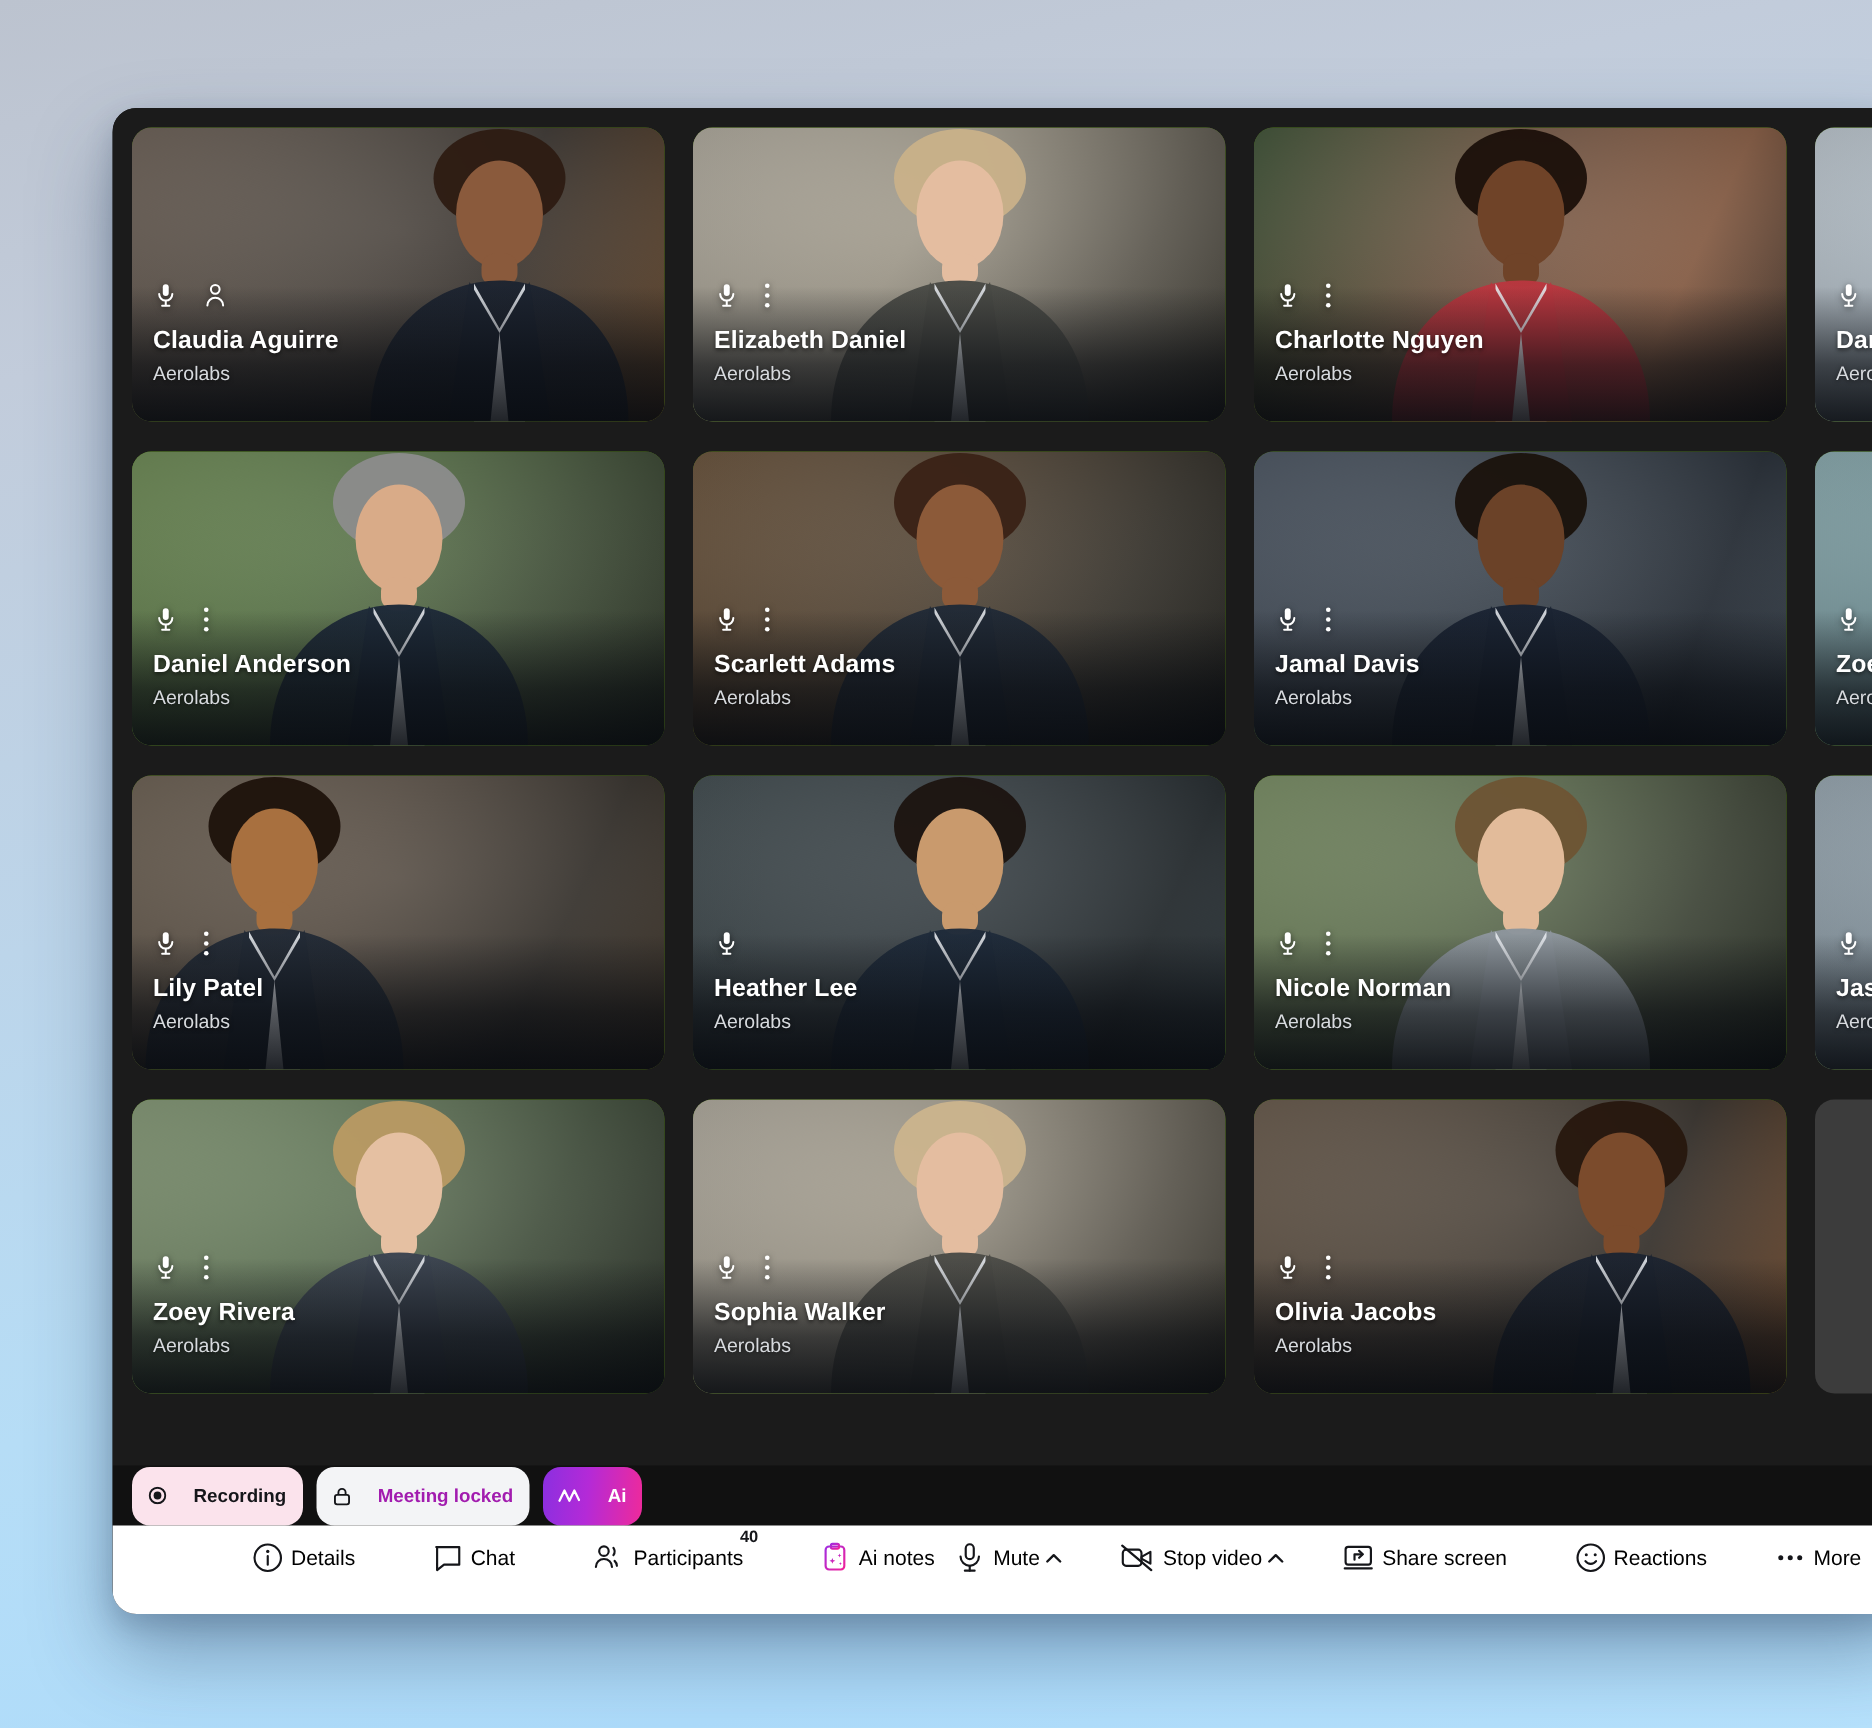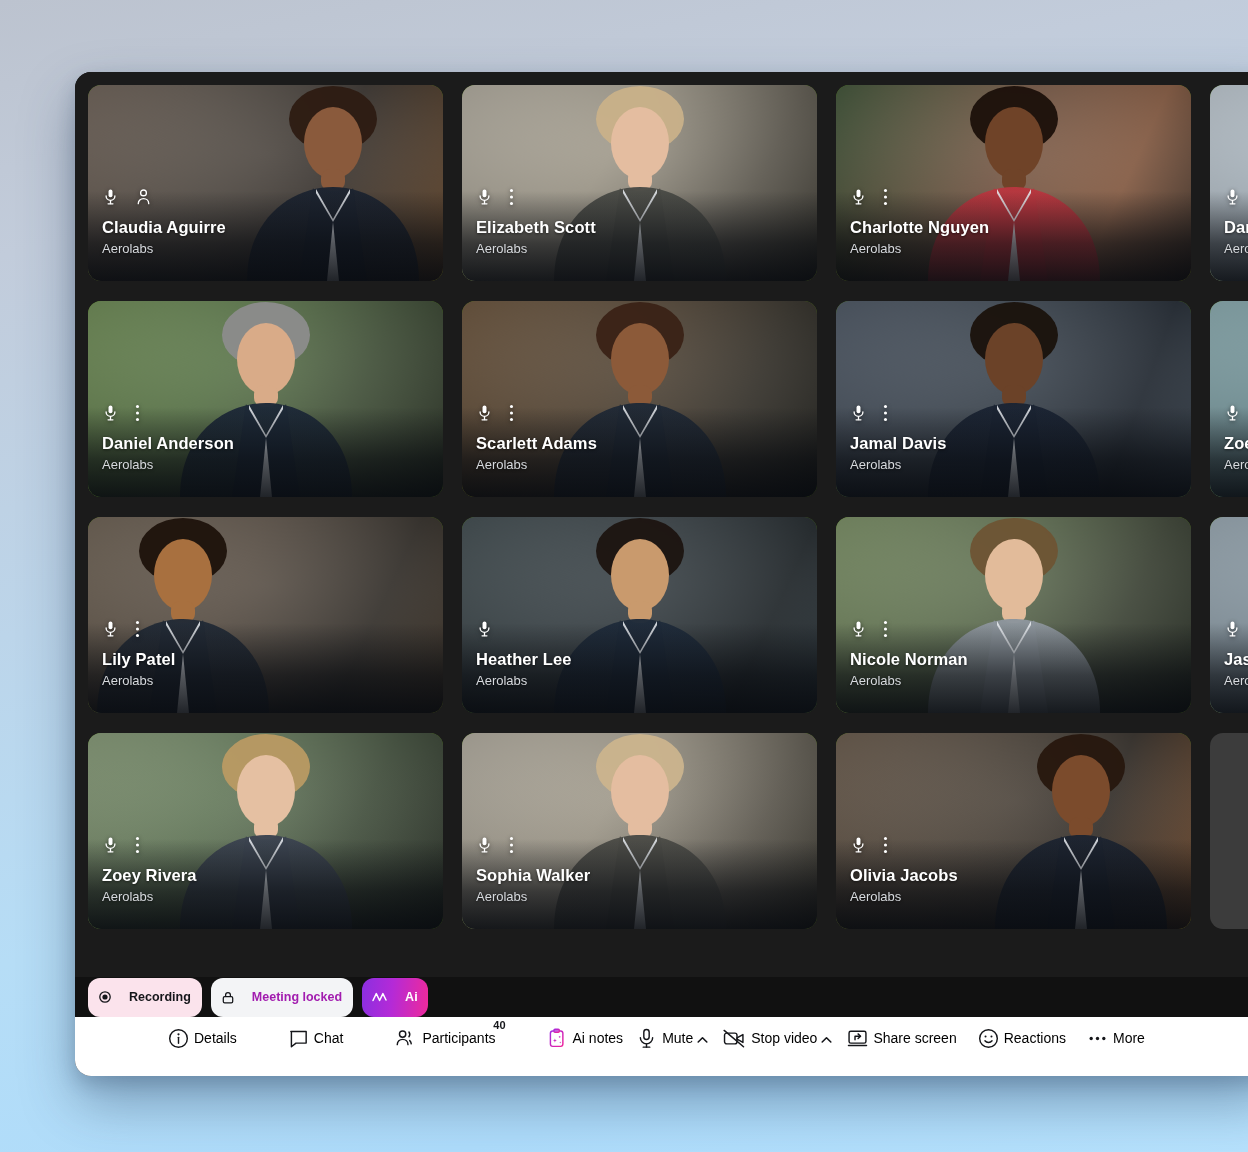--- a/index.html
+++ b/index.html
@@ -154,21 +154,21 @@
     left: 0;
     top: 945px;
     width: 1200px;
     height: 59px;
     background: #fff;
     display: flex;
     align-items: flex-start;
   }
   .tb-left, .tb-right { display: flex; align-items: flex-start; }
   .tb-left { margin-left: 86px; gap: 38px; }
-  .tb-right { margin-left: auto; margin-right: 205px; gap: 8px; }
+  .tb-right { margin-left: auto; margin-right: 205px; gap: 32px; }
 
   .tb-item {
     position: relative;
     display: flex;
     align-items: center;
     gap: 4px;
     padding: 9px 6px 0 6px;
     min-width: 56px;
     cursor: pointer;
   }
@@ -288,21 +288,21 @@
 </svg>
               </span>
               <span>
                 <svg width="5" height="20" viewBox="0 0 6 22">
   <circle cx="3" cy="3.2" r="1.85" fill="#fff"></circle>
   <circle cx="3" cy="11" r="1.85" fill="#fff"></circle>
   <circle cx="3" cy="18.8" r="1.85" fill="#fff"></circle>
 </svg>
               </span>
      </div>
-     <div class="tile-name">Elizabeth Scott</div>
+     <div class="tile-name">Elizabeth Daniel</div>
      <div class="tile-org">Aerolabs</div>
           </div>
           <div class="tile">
             <div class="feed">
        <div class="bg" style="background:linear-gradient(115deg,#3c5233 0%,#6a4a36 45%,#8a5a3e 75%,#46352a 100%)"></div>
 
   <svg class="person" viewBox="0 0 355 196" preserveAspectRatio="xMidYMax slice">
     <defs>
       <radialGradient id="vg2" cx="50%" cy="35%" r="80%">
         <stop offset="0%" stop-color="rgba(255,255,255,.16)"></stop>

